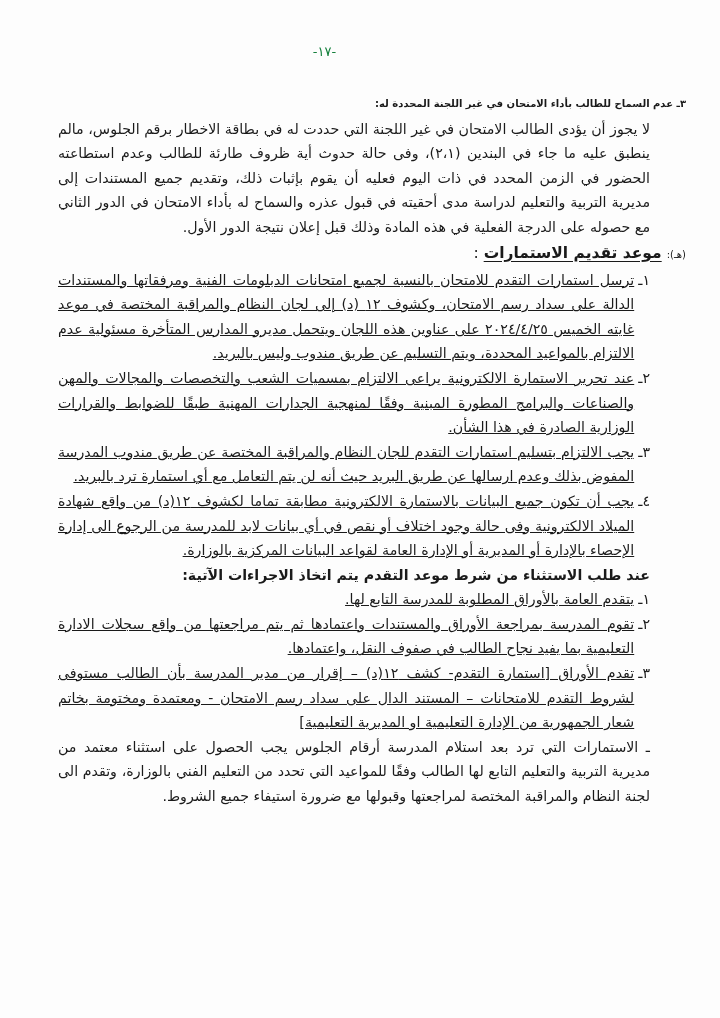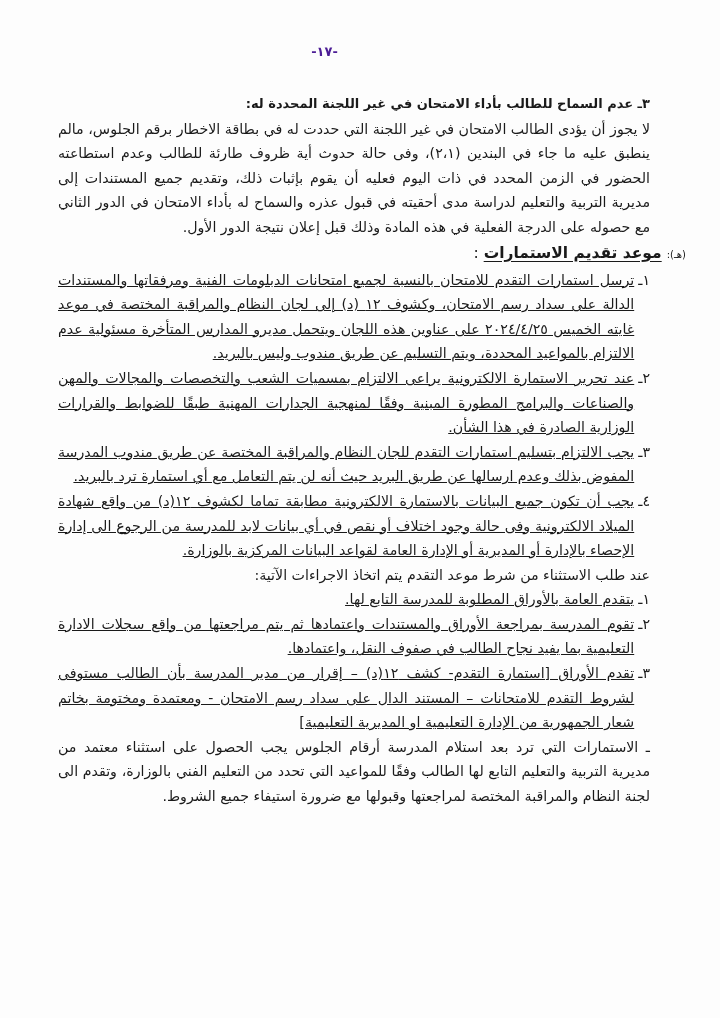--- a/index.html
+++ b/index.html
@@ -3,35 +3,35 @@
 <meta charset="utf-8">
 <style>
   html, body { margin: 0; padding: 0; background: #fdfdfd; }
   body {
     width: 720px; height: 1018px; overflow: hidden; position: relative;
     font-family: "DejaVu Sans", "Liberation Sans", sans-serif;
     color: #1a1a1a; direction: rtl;
   }
   .page-number {
     position: absolute; top: 44px; left: 0; width: 649px; text-align: center;
-    font-size: 13px; color: #4c1d95; font-weight: bold;
+    font-size: 13px; color: #15803d;
   }
   .content {
     position: absolute; top: 92px; right: 34px; width: 628px;
     font-size: 14.2px; line-height: 24.6px; text-align: justify;
   }
-  .heading-3 { font-weight: bold; margin-right: 36px; font-size: 13px; }
+  .heading-3 { font-weight: bold; font-size: 10px; }
   .para { margin-right: 36px; }
   .section-head { font-size: 15.5px; margin-right: 0; line-height: 26px; }
   .section-head .label { font-size: 10px; }
   .section-head .title { font-weight: bold; text-decoration: underline; text-underline-offset: 3px; }
   .item { display: flex; margin-right: 36px; }
   .item .num { flex: 0 0 auto; padding-left: 4px; white-space: nowrap; }
   .item .txt { flex: 1 1 auto; text-align: justify; text-decoration: underline; }
-  .intro { margin-right: 36px; }
+  .intro { margin-right: 36px; font-weight: bold; }
   .dash-item { margin-right: 36px; text-align: justify; }
 </style>
 </head>
 <body>
 
 <div class="page-number">-١٧-</div>
 
 <div class="content">
 
   <div class="heading-3">٣ـ عدم السماح للطالب بأداء الامتحان في غير اللجنة المحددة له:</div>

